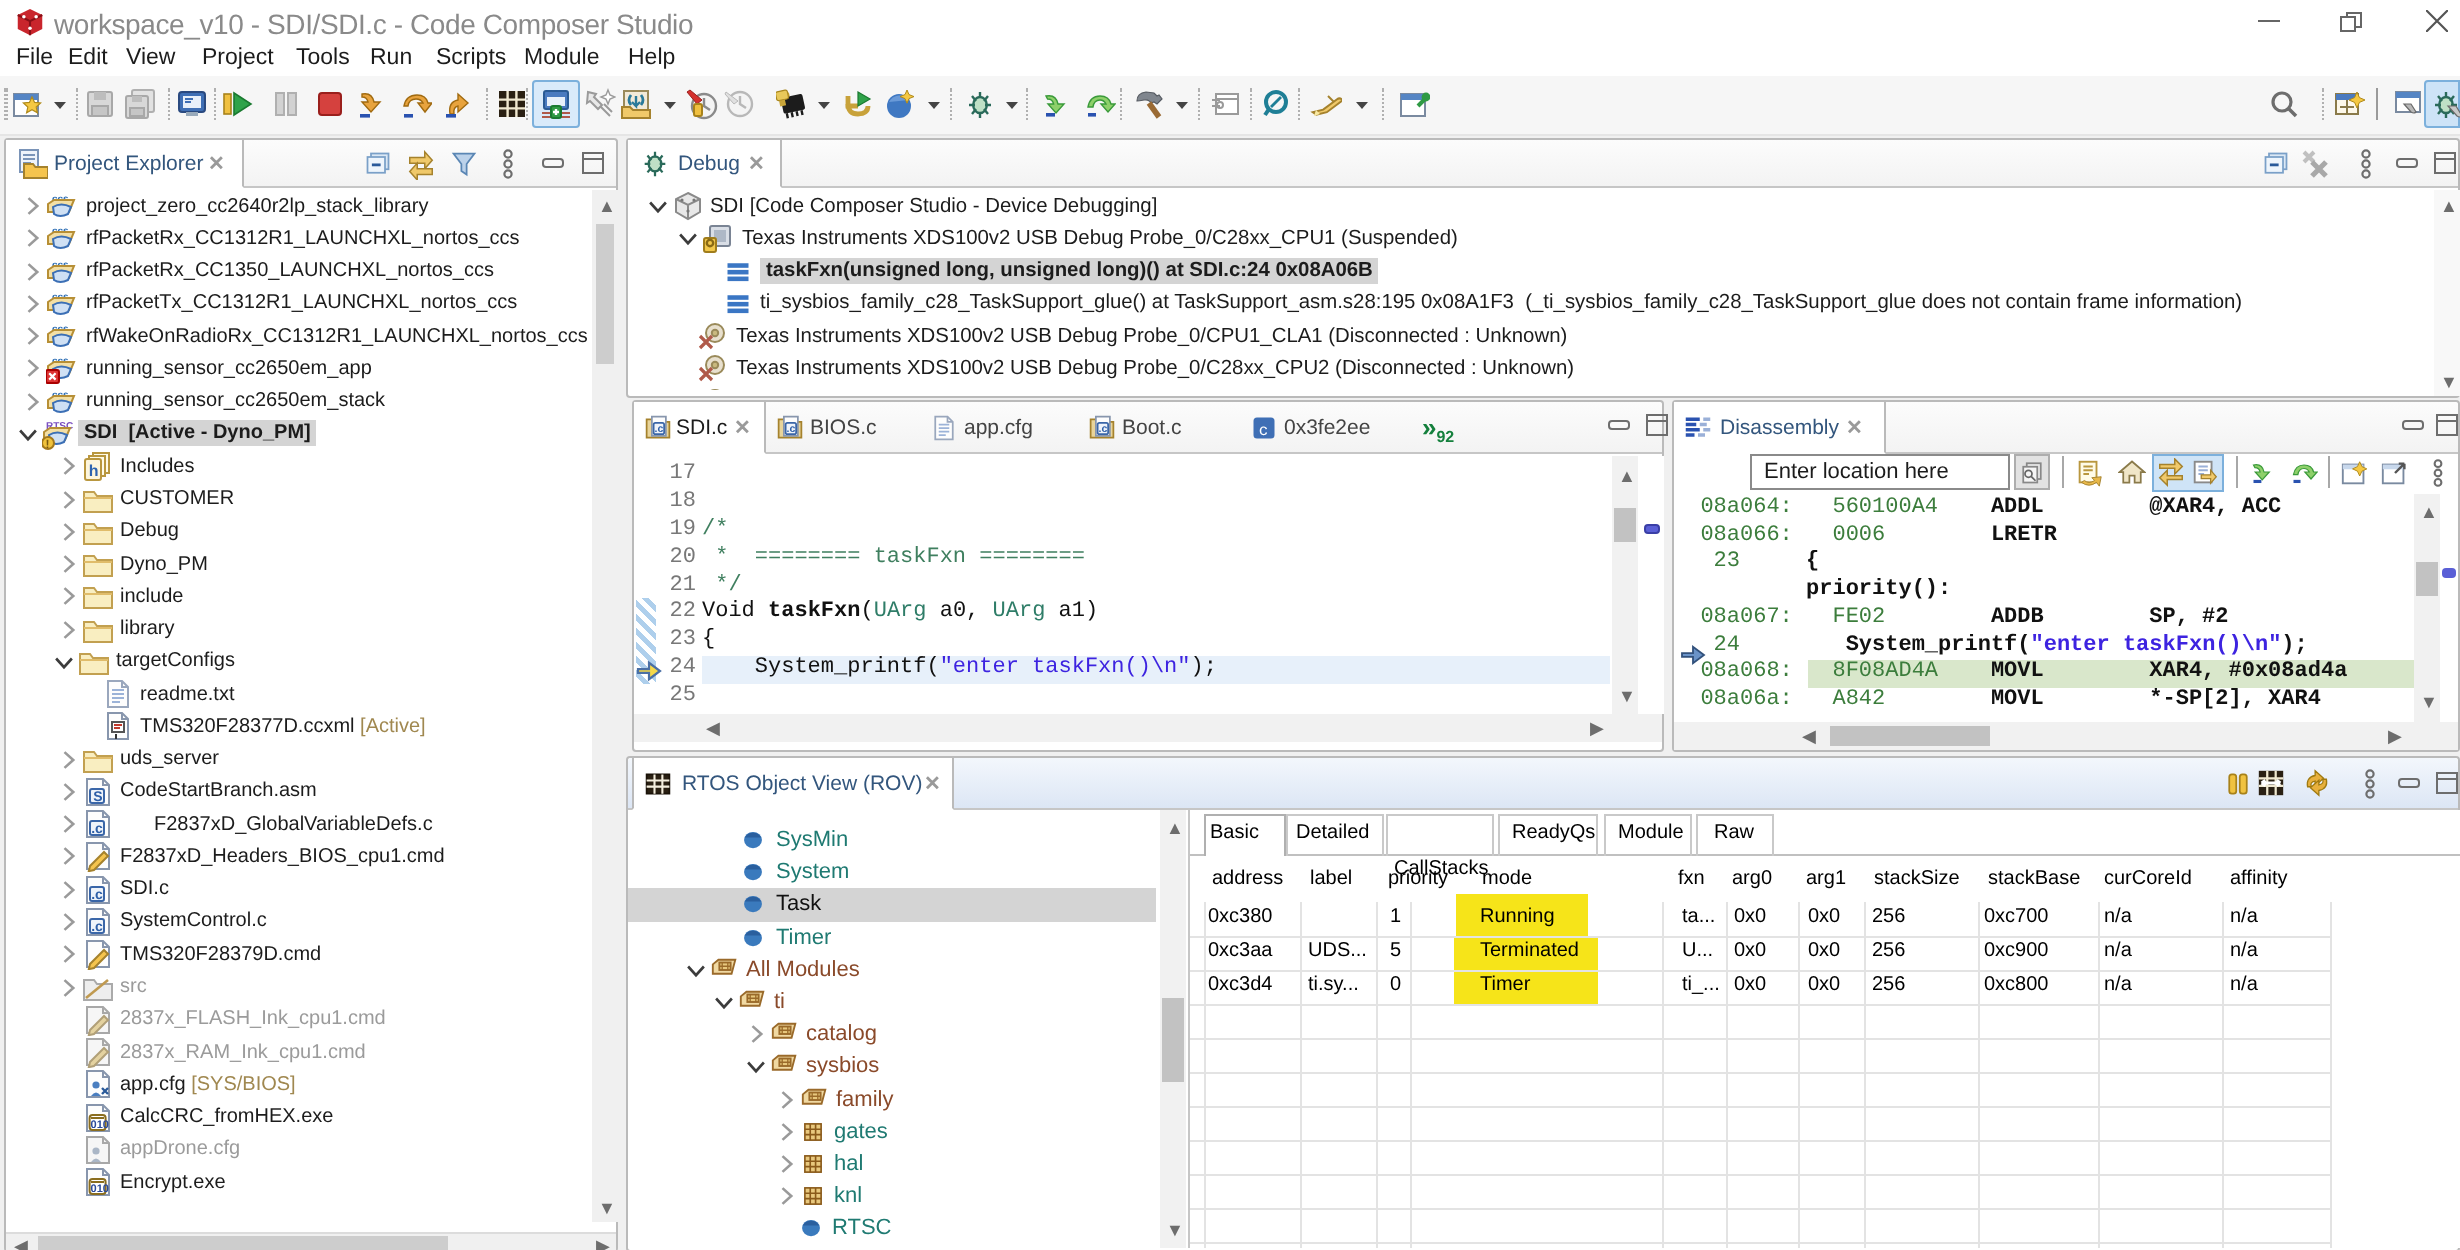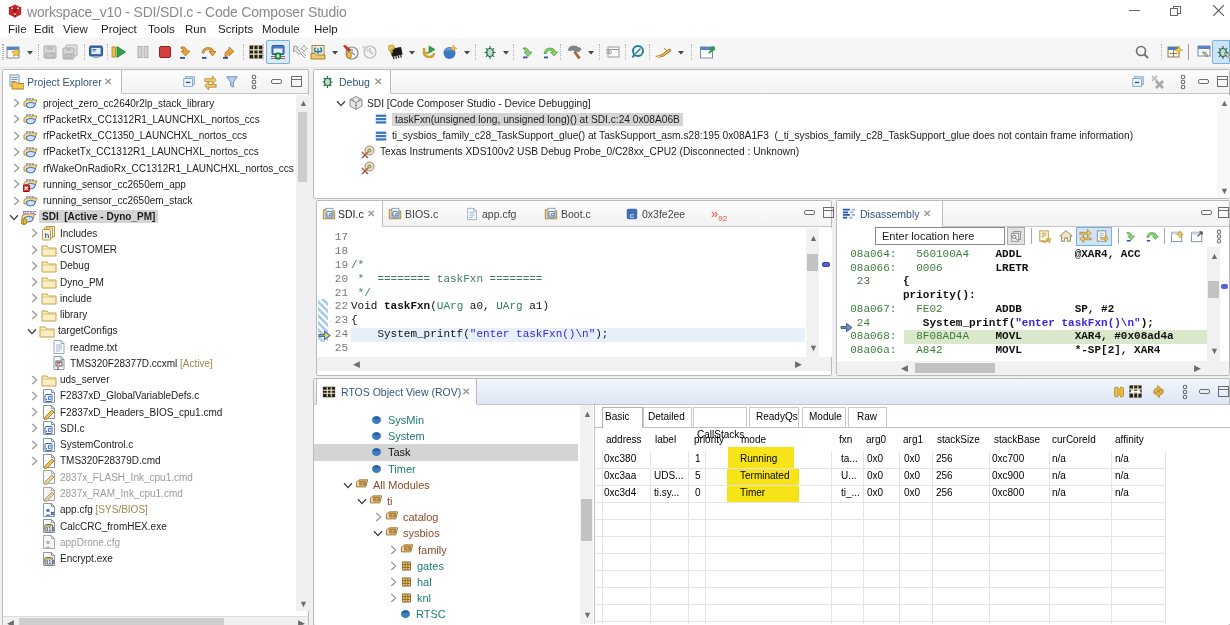--- a/index.html
+++ b/index.html
@@ -611,23 +611,32 @@
           <svg class="ic">
             <use href="#folder"></use>
           </svg>
           <span style="margin-left:3px">uds_server</span>
         </div>
     <div class="row">
           <svg class="chev" style="margin-left:24px" viewBox="0 0 16 16">
             <use href="#chevr"></use>
           </svg>
           <svg class="ic">
+            <use href="#asmfile"></use>
+          </svg>
+          <span style="margin-left:3px">CodeStartBranch.asm</span>
+        </div>
+    <div class="row">
+          <svg class="chev" style="margin-left:24px" viewBox="0 0 16 16">
+            <use href="#chevr"></use>
+          </svg>
+          <svg class="ic">
             <use href="#cfile"></use>
           </svg>
-          <span style="margin-left:3px">F2837xD_GlobalVariableDefs.c</span>
+          <span style="margin-left:20px">F2837xD_GlobalVariableDefs.c</span>
         </div>
     <div class="row">
           <svg class="chev" style="margin-left:24px" viewBox="0 0 16 16">
             <use href="#chevr"></use>
           </svg>
           <svg class="ic">
             <use href="#cmdfile"></use>
           </svg>
           <span style="margin-left:3px">F2837xD_Headers_BIOS_cpu1.cmd</span>
         </div>
@@ -650,20 +659,29 @@
           <span style="margin-left:3px">SystemControl.c</span>
         </div>
     <div class="row">
           <svg class="chev" style="margin-left:24px" viewBox="0 0 16 16">
             <use href="#chevr"></use>
           </svg>
           <svg class="ic">
             <use href="#cmdfile"></use>
           </svg>
           <span style="margin-left:3px">TMS320F28379D.cmd</span>
+        </div>
+    <div class="row">
+          <svg class="chev" style="margin-left:24px" viewBox="0 0 16 16">
+            <use href="#chevr"></use>
+          </svg>
+          <svg class="ic">
+            <use href="#folderg"></use>
+          </svg>
+          <span class="grey" style="margin-left:3px">src</span>
         </div>
     <div class="row">
           <span style="width:38px"></span>
           <svg class="ic">
             <use href="#cmdfileg"></use>
           </svg>
           <span class="grey" style="margin-left:3px">2837x_FLASH_Ink_cpu1.cmd</span>
         </div>
     <div class="row">
           <span style="width:38px"></span>
@@ -731,43 +749,59 @@
       </svg>
   <svg class="abs" style="left:864px;top:4px" width="10" height="16" viewBox="0 0 10 16">
         <circle cx="5" cy="3" r="1.8" fill="none" stroke="#6d6d6d" stroke-width="1.1"></circle>
         <circle cx="5" cy="8" r="1.8" fill="none" stroke="#6d6d6d" stroke-width="1.1"></circle>
         <circle cx="5" cy="13" r="1.8" fill="none" stroke="#6d6d6d" stroke-width="1.1"></circle>
       </svg>
   <div class="abs" style="left:884px;top:9px;width:11px;height:5px;border:1px solid #6d6d6d;border-radius:2px"></div>
   <div class="abs" style="left:903px;top:6px;width:11px;height:11px;border:1px solid #6d6d6d">
         <div style="height:3px;border-bottom:1px solid #6d6d6d"></div>
       </div>
-  <div class="abs" style="left:12px;top:25px;width:903px;height:100px;overflow:hidden">
+  <div class="abs" style="left:0;top:25px;width:903px;height:100px;overflow:hidden">
     <div class="row">
           <svg class="chev" style="margin-left:8px" viewBox="0 0 16 16">
             <use href="#chevd"></use>
           </svg>
           <svg class="ic">
             <use href="#dbgcube"></use>
           </svg>
           <span style="margin-left:3px">SDI [Code Composer Studio - Device Debugging]</span>
+        </div>
+    <div class="row">
+          <svg class="chev" style="margin-left:23px" viewBox="0 0 16 16">
+            <use href="#chevd"></use>
+          </svg>
+          <svg class="ic">
+            <use href="#dbgcpu"></use>
+          </svg>
+          <span style="margin-left:4px">Texas Instruments XDS100v2 USB Debug Probe_0/C28xx_CPU1 (Suspended)</span>
         </div>
     <div class="row">
           <span style="width:48px"></span>
           <svg class="ic" style="width:14px">
             <use href="#frames"></use>
           </svg>
-          <span style="margin-left:4px;background:#d4d4d4;padding:1px 3px;font-weight:normal">taskFxn(unsigned long, unsigned long)() at SDI.c:24 0x08A06B</span>
+          <span style="margin-left:4px;background:#d4d4d4;padding:1px 3px;font-weight:bold">taskFxn(unsigned long, unsigned long)() at SDI.c:24 0x08A06B</span>
         </div>
     <div class="row">
           <span style="width:48px"></span>
           <svg class="ic" style="width:14px">
             <use href="#frames"></use>
           </svg>
           <span style="margin-left:4px">ti_sysbios_family_c28_TaskSupport_glue() at TaskSupport_asm.s28:195 0x08A1F3&nbsp; (_ti_sysbios_family_c28_TaskSupport_glue does not contain frame information)</span>
+        </div>
+    <div class="row">
+          <span style="width:34px"></span>
+          <svg class="ic">
+            <use href="#dbgdisc"></use>
+          </svg>
+          <span style="margin-left:4px">Texas Instruments XDS100v2 USB Debug Probe_0/CPU1_CLA1 (Disconnected : Unknown)</span>
         </div>
     <div class="row">
           <span style="width:34px"></span>
           <svg class="ic">
             <use href="#dbgdisc"></use>
           </svg>
           <span style="margin-left:4px">Texas Instruments XDS100v2 USB Debug Probe_0/C28xx_CPU2 (Disconnected : Unknown)</span>
         </div>
     <div class="row">
           <span style="width:34px"></span>
@@ -799,21 +833,21 @@
   <span class="abs tabtxt" style="left:165px;top:7px;color:#444">app.cfg</span>
   <svg class="abs" style="left:227px;top:6px" width="14" height="14" viewBox="0 0 16 16">
         <use href="#tcfile"></use>
       </svg>
   <span class="abs tabtxt" style="left:244px;top:7px;color:#444">Boot.c</span>
   <svg class="abs" style="left:308px;top:6px" width="14" height="14" viewBox="0 0 16 16">
         <rect x="2" y="2" width="12" height="12" rx="2" fill="#3f6fb5"></rect>
         <text x="5" y="12" font-size="9" fill="#fff" font-family="Liberation Mono">c</text>
       </svg>
   <span class="abs tabtxt" style="left:325px;top:7px;color:#444">0x3fe2ee</span>
-  <span class="abs" style="left:394px;top:5px;font-size:13px;font-weight:normal;color:#ef4444">»<span style="font-size:8px;vertical-align:-3px">92</span></span>
+  <span class="abs" style="left:394px;top:5px;font-size:13px;font-weight:bold;color:#15803d">»<span style="font-size:8px;vertical-align:-3px">92</span></span>
   <div class="abs" style="left:487px;top:9px;width:11px;height:5px;border:1px solid #6d6d6d;border-radius:2px"></div>
   <div class="abs" style="left:506px;top:6px;width:11px;height:11px;border:1px solid #6d6d6d">
         <div style="height:3px;border-bottom:1px solid #6d6d6d"></div>
       </div>
   <div class="abs" style="left:0;top:27px;width:488px;height:129px;overflow:hidden">
     <div class="abs" style="left:34px;top:100px;width:454px;height:14px;background:#e7f0fa"></div>
     <div class="abs" style="left:1px;top:71px;width:10px;height:43px;background:repeating-linear-gradient(45deg,#ffffff 0 2.5px,#aecfec 2.5px 5px)"></div>
     <svg class="abs" style="left:1px;top:102px" width="13" height="11" viewBox="0 0 14 12">
           <path d="M1 5 h6 V1.5 L13 6 L7 10.5 V7 H1 z" fill="#f5d94a" stroke="#4a6fa5" stroke-width="1.2"></path>
         </svg>

